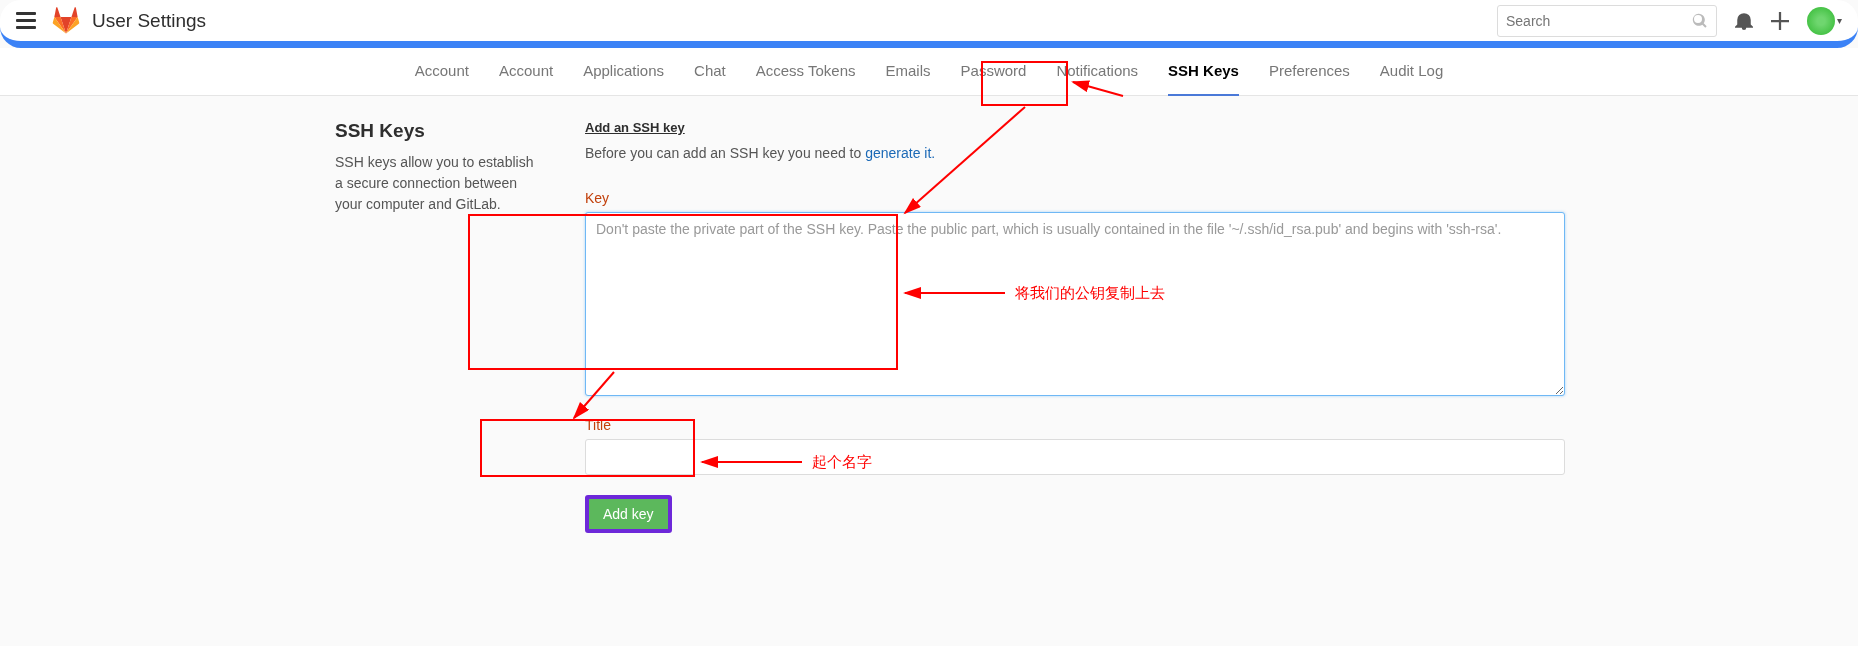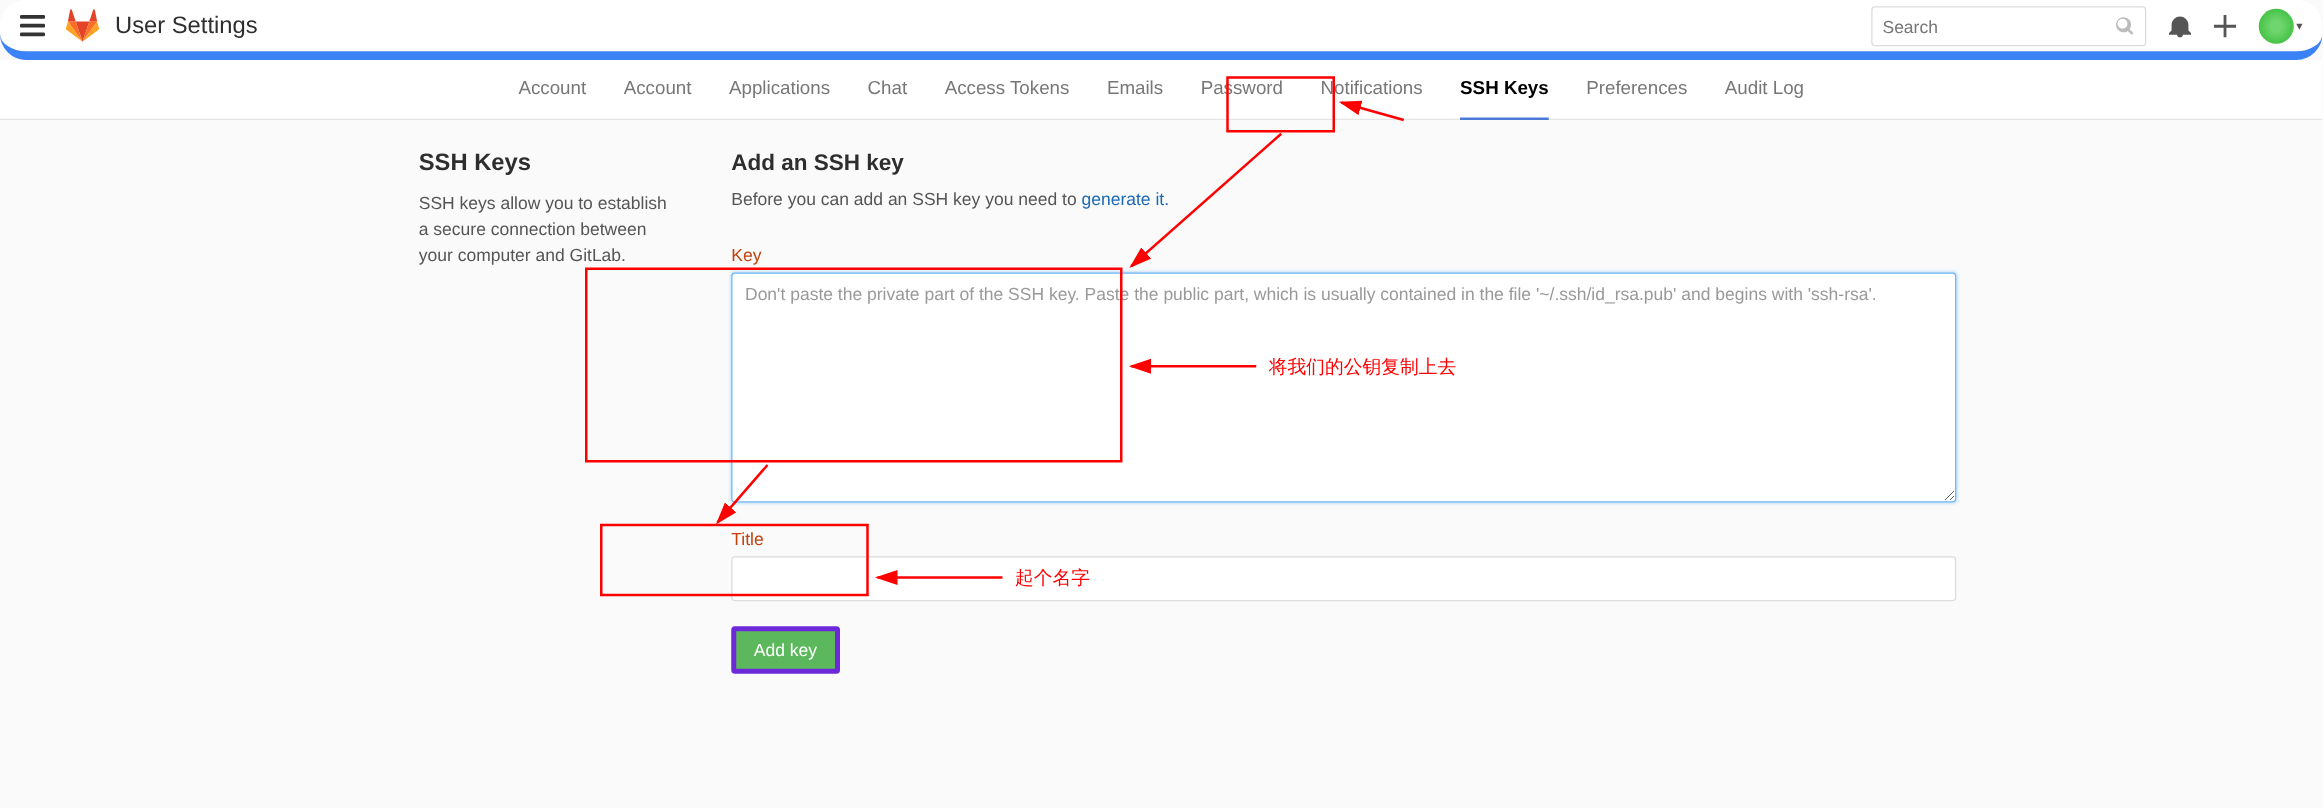--- a/index.html
+++ b/index.html
@@ -64,21 +64,21 @@
       max-width: 1440px;
       margin: 0 auto;
       display: flex;
       padding: 24px 16px;
       gap: 40px;
     }
     .side-col { width: 320px; padding-left: 110px; }
     .side-col h3 { font-size: 19px; font-weight: 600; margin-bottom: 10px; }
     .side-col p { font-size: 14px; color: #555; line-height: 1.5; }
     .main-col { flex: 1; max-width: 980px; }
-    .main-col h4 { font-size: 18px; font-weight: 600; margin-bottom: 10px; }
+    .main-col h4 { font-size: 13px; font-weight: 600; margin-bottom: 10px; text-decoration: underline; }
     .main-col .intro { font-size: 14px; color: #555; margin-bottom: 29px; }
     .main-col .intro a { color: #1b69b6; text-decoration: none; }
     .form-label { font-size: 14px; color: #c2410c; margin-bottom: 6px; display: block; }
     .key-textarea {
       width: 100%; height: 184px;
       border: 1px solid #6fb8f5;
       box-shadow: 0 0 3px rgba(111,184,245,0.6);
       border-radius: 3px;
       padding: 8px 10px;
       font-size: 14px;

